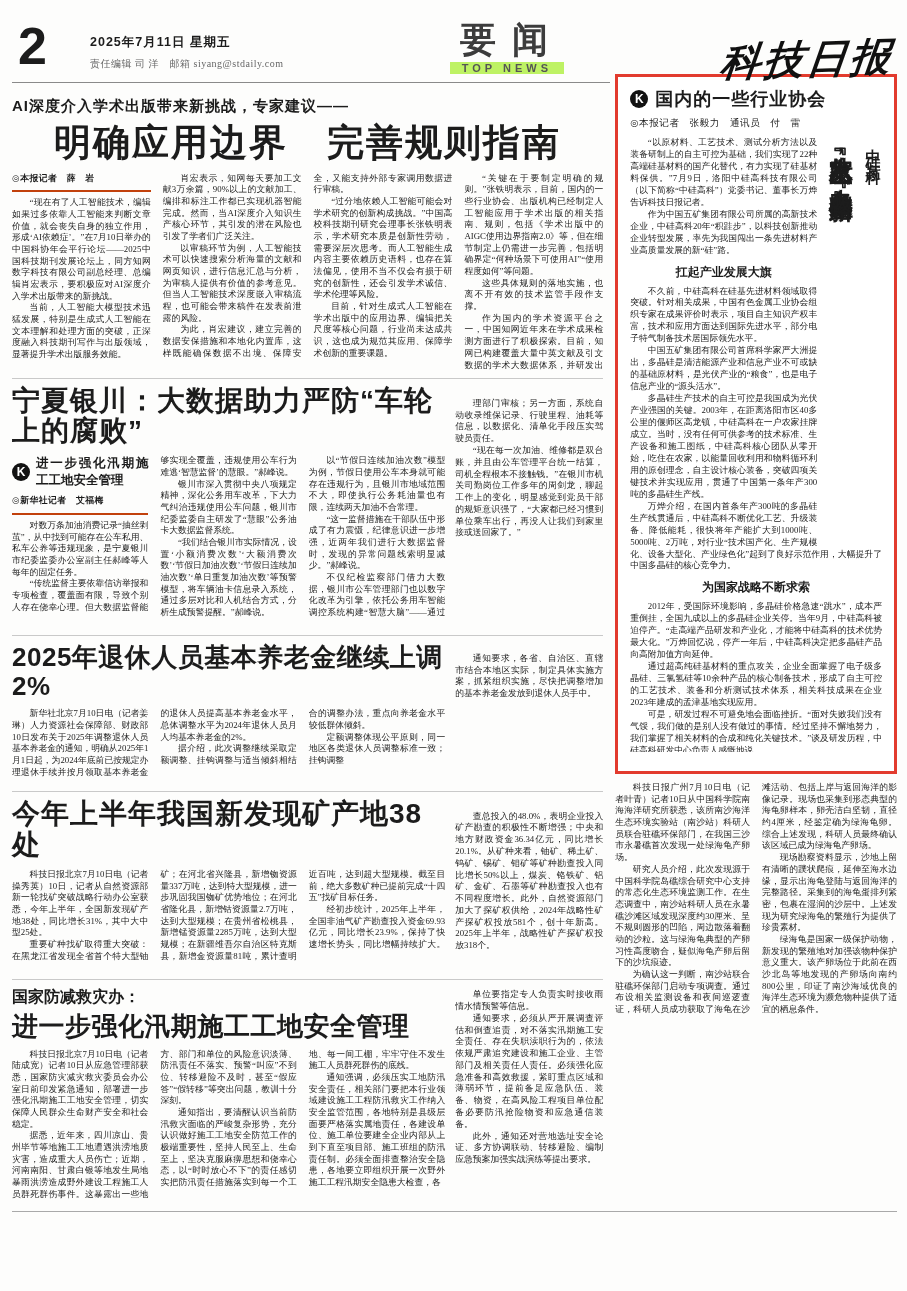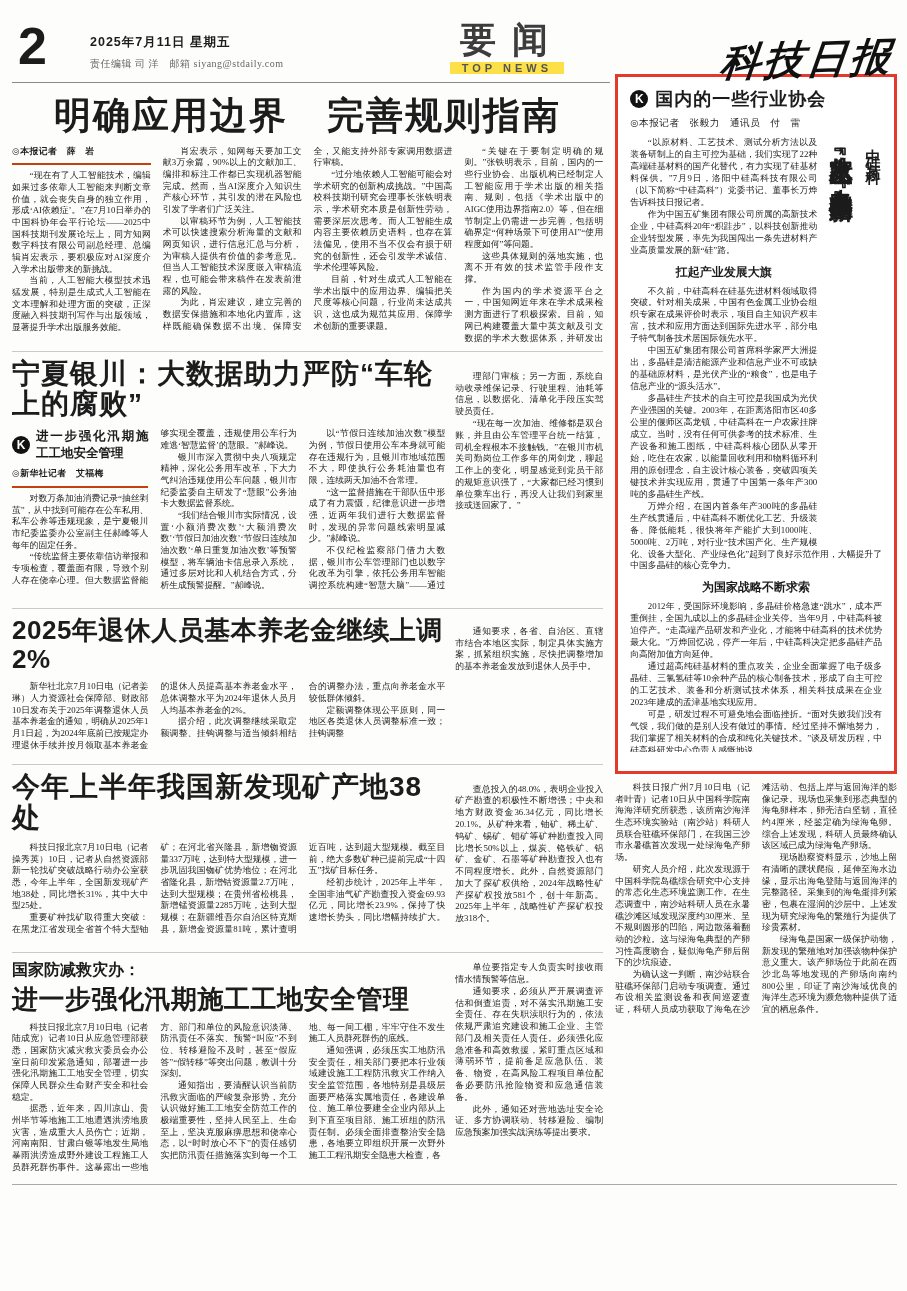--- a/index.html
+++ b/index.html
@@ -13,21 +13,21 @@
 
   
   .hdr { position:relative; height:84px; }
   .hdr-rule { position:absolute; left:0; top:76px; width:598px; height:1px; background:#8a8a8a; }
   .pgnum { position:absolute; left:6px; top:14px; font:bold 52px/1 "Liberation Sans",sans-serif; }
   .dateblock { position:absolute; left:78px; top:28px; }
   .d-date { font:bold 12.5px "Liberation Sans",sans-serif; letter-spacing:1px; }
   .d-ed { font-size:10px; color:#666; margin-top:6px; letter-spacing:.5px; }
   .secblock { position:absolute; left:352px; top:16px; width:200px; text-align:right; }
   .sec-cn { font:bold 36px/1 "Liberation Sans",sans-serif; letter-spacing:16px; color:#3c3c3c; padding-left:16px; }
-  .sec-en { display:inline-block; position:relative; z-index:2; margin-top:3px; background:#fde047;
+  .sec-en { display:inline-block; position:relative; z-index:2; margin-top:3px; background:#bef264;
             padding:0 12px; font:bold 11px "Liberation Sans",sans-serif; letter-spacing:4px; color:#555; }
   .masthead { position:absolute; right:4px; top:26px; font-family:"DejaVu Serif",serif;
               font-weight:bold; font-style:italic; font-size:40px; letter-spacing:3px;
               transform:skewX(-8deg) rotate(-2deg); color:#111; }
 
   
   .content { display:flex; gap:12px; }
   .leftcol { width:598px; }
   .rightcol { width:285px; margin-top:-16px; }
 
@@ -108,20 +108,21 @@
       <span class="sec-en">TOP NEWS</span>
     </div>
     <div class="masthead">科技日报</div>
   </div>
 
   <div class="content">
 
     <div class="leftcol">
 
       <div class="art">
+        <div class="kicker">AI深度介入学术出版带来新挑战，专家建议——</div>
         <h1 class="hl-xl">明确应用边界　完善规则指南</h1>
         <div class="cols cols-4 h-ai-body">
           <div class="byline-block">
             <p class="byline">◎本报记者　薛　岩</p>
           </div>
           <div class="paras"><p>“现在有了人工智能技术，编辑如果过多依靠人工智能来判断文章价值，就会丧失自身的独立作用，形成‘AI依赖症’。”在7月10日举办的中国科协年会平行论坛——2025中国科技期刊发展论坛上，同方知网数字科技有限公司副总经理、总编辑肖宏表示，要积极应对AI深度介入学术出版带来的新挑战。</p><p>当前，人工智能大模型技术迅猛发展，特别是生成式人工智能在文本理解和处理方面的突破，正深度融入科技期刊写作与出版领域，显著提升学术出版服务效能。</p><p>肖宏表示，知网每天要加工文献3万余篇，90%以上的文献加工、编排和标注工作都已实现机器智能完成。然而，当AI深度介入知识生产核心环节，其引发的潜在风险也引发了学者们广泛关注。</p><p>以审稿环节为例，人工智能技术可以快速搜索分析海量的文献和网页知识，进行信息汇总与分析，为审稿人提供有价值的参考意见。但当人工智能技术深度嵌入审稿流程，也可能会带来稿件在发表前泄露的风险。</p><p>为此，肖宏建议，建立完善的数据安保措施和本地化内置库，这样既能确保数据不出境、保障安全，又能支持外部专家调用数据进行审稿。</p><p>“过分地依赖人工智能可能会对学术研究的创新构成挑战。”中国高校科技期刊研究会理事长张铁明表示，学术研究本质是创新性劳动，需要深层次思考。而人工智能生成内容主要依赖历史语料，也存在算法偏见，使用不当不仅会有损于研究的创新性，还会引发学术诚信、学术伦理等风险。</p><p>目前，针对生成式人工智能在学术出版中的应用边界、编辑把关尺度等核心问题，行业尚未达成共识，这也成为规范其应用、保障学术创新的重要课题。</p><p>“关键在于要制定明确的规则。”张铁明表示，目前，国内的一些行业协会、出版机构已经制定人工智能应用于学术出版的相关指南、规则，包括《学术出版中的AIGC使用边界指南2.0》等，但在细节制定上仍需进一步完善，包括明确界定“何种场景下可使用AI”“使用程度如何”等问题。</p><p>这些具体规则的落地实施，也离不开有效的技术监管手段作支撑。</p><p>作为国内的学术资源平台之一，中国知网近年来在学术成果检测方面进行了积极探索。目前，知网已构建覆盖大量中英文献及引文数据的学术大数据体系，并研发出一款生成式人工智能检测工具，供学校和科研机构使用。</p></div>
         </div>
       </div>
 
       <div class="art">

